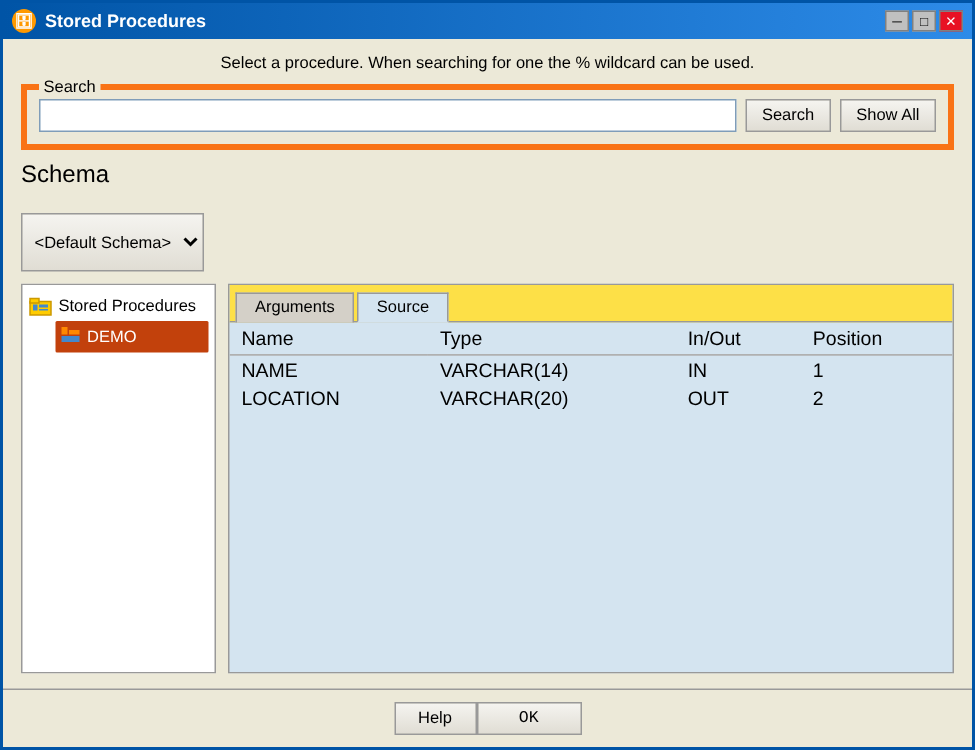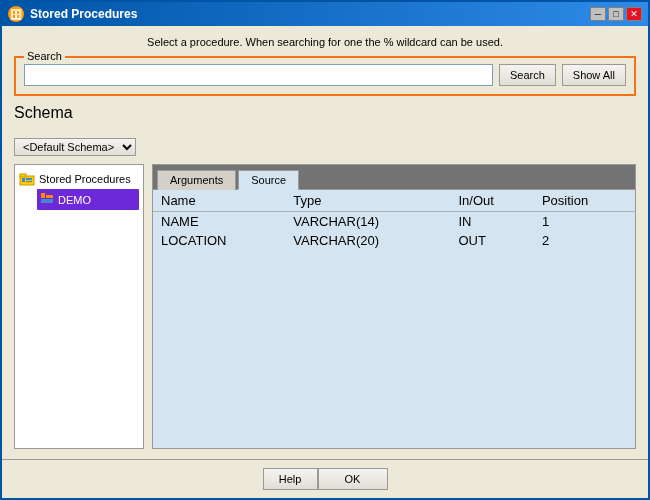--- a/index.html
+++ b/index.html
@@ -87,21 +87,21 @@
       overflow: hidden;
     }
 
     .hint-text {
       font-size: 11px;
       color: #000;
       text-align: center;
     }
 
     .search-group {
-      border: 2px solid #f97316;
+      border: 4px solid #f97316;
       padding: 6px 8px 8px 8px;
       position: relative;
       background: #ece9d8;
     }
 
     .search-group-label {
       position: absolute;
       top: -8px;
       left: 8px;
       background: #ece9d8;
@@ -134,21 +134,21 @@
       font-size: 11px;
       min-width: 55px;
     }
 
     .schema-label {
       font-size: 16px;
       margin-bottom: 16px;
     }
 
     .schema-select {
-      height: 18px;
+      height: 39px;
       padding: 0 4px;
       font-size: 11px;
       background: linear-gradient(to bottom, #f5f4f0, #e0ddd4);
       border: 1px solid #999;
       cursor: pointer;
       min-width: 120px;
     }
 
     .main-area {
       flex: 1;
@@ -186,21 +186,21 @@
     .tree-children {
       margin-left: 18px;
     }
 
     .tree-child-item {
       display: flex;
       align-items: center;
       gap: 4px;
       padding: 2px 3px;
       cursor: pointer;
-      background: #6d28d9;
+      background: #c2410c;
       color: white;
       border-radius: 1px;
       text-align: center;
     }
 
     .tree-child-label {
       font-size: 11px;
       color: white;
     }
 
@@ -208,21 +208,21 @@
       flex: 1;
       border: 1px solid #999;
       background: #d4e4f0;
       display: flex;
       flex-direction: column;
       overflow: hidden;
     }
 
     .tabs {
       display: flex;
-      background: #737373;
+      background: #fde047;
       border-bottom: 1px solid #999;
       padding: 4px 4px 0 4px;
       gap: 2px;
     }
 
     .tab {
       padding: 3px 12px;
       font-size: 11px;
       cursor: pointer;
       border: 1px solid #999;
@@ -275,20 +275,21 @@
       flex-shrink: 0;
     }
 
     .footer-right {
       display: flex;
       gap: 6px;
     }
 
     .btn-ok {
       min-width: 70px;
+      font-family: Liberation Mono, monospace;
     }
 
     .btn-cancel {
       min-width: 70px;
     }
 
     
     .folder-icon {
       width: 16px;
       height: 16px;

